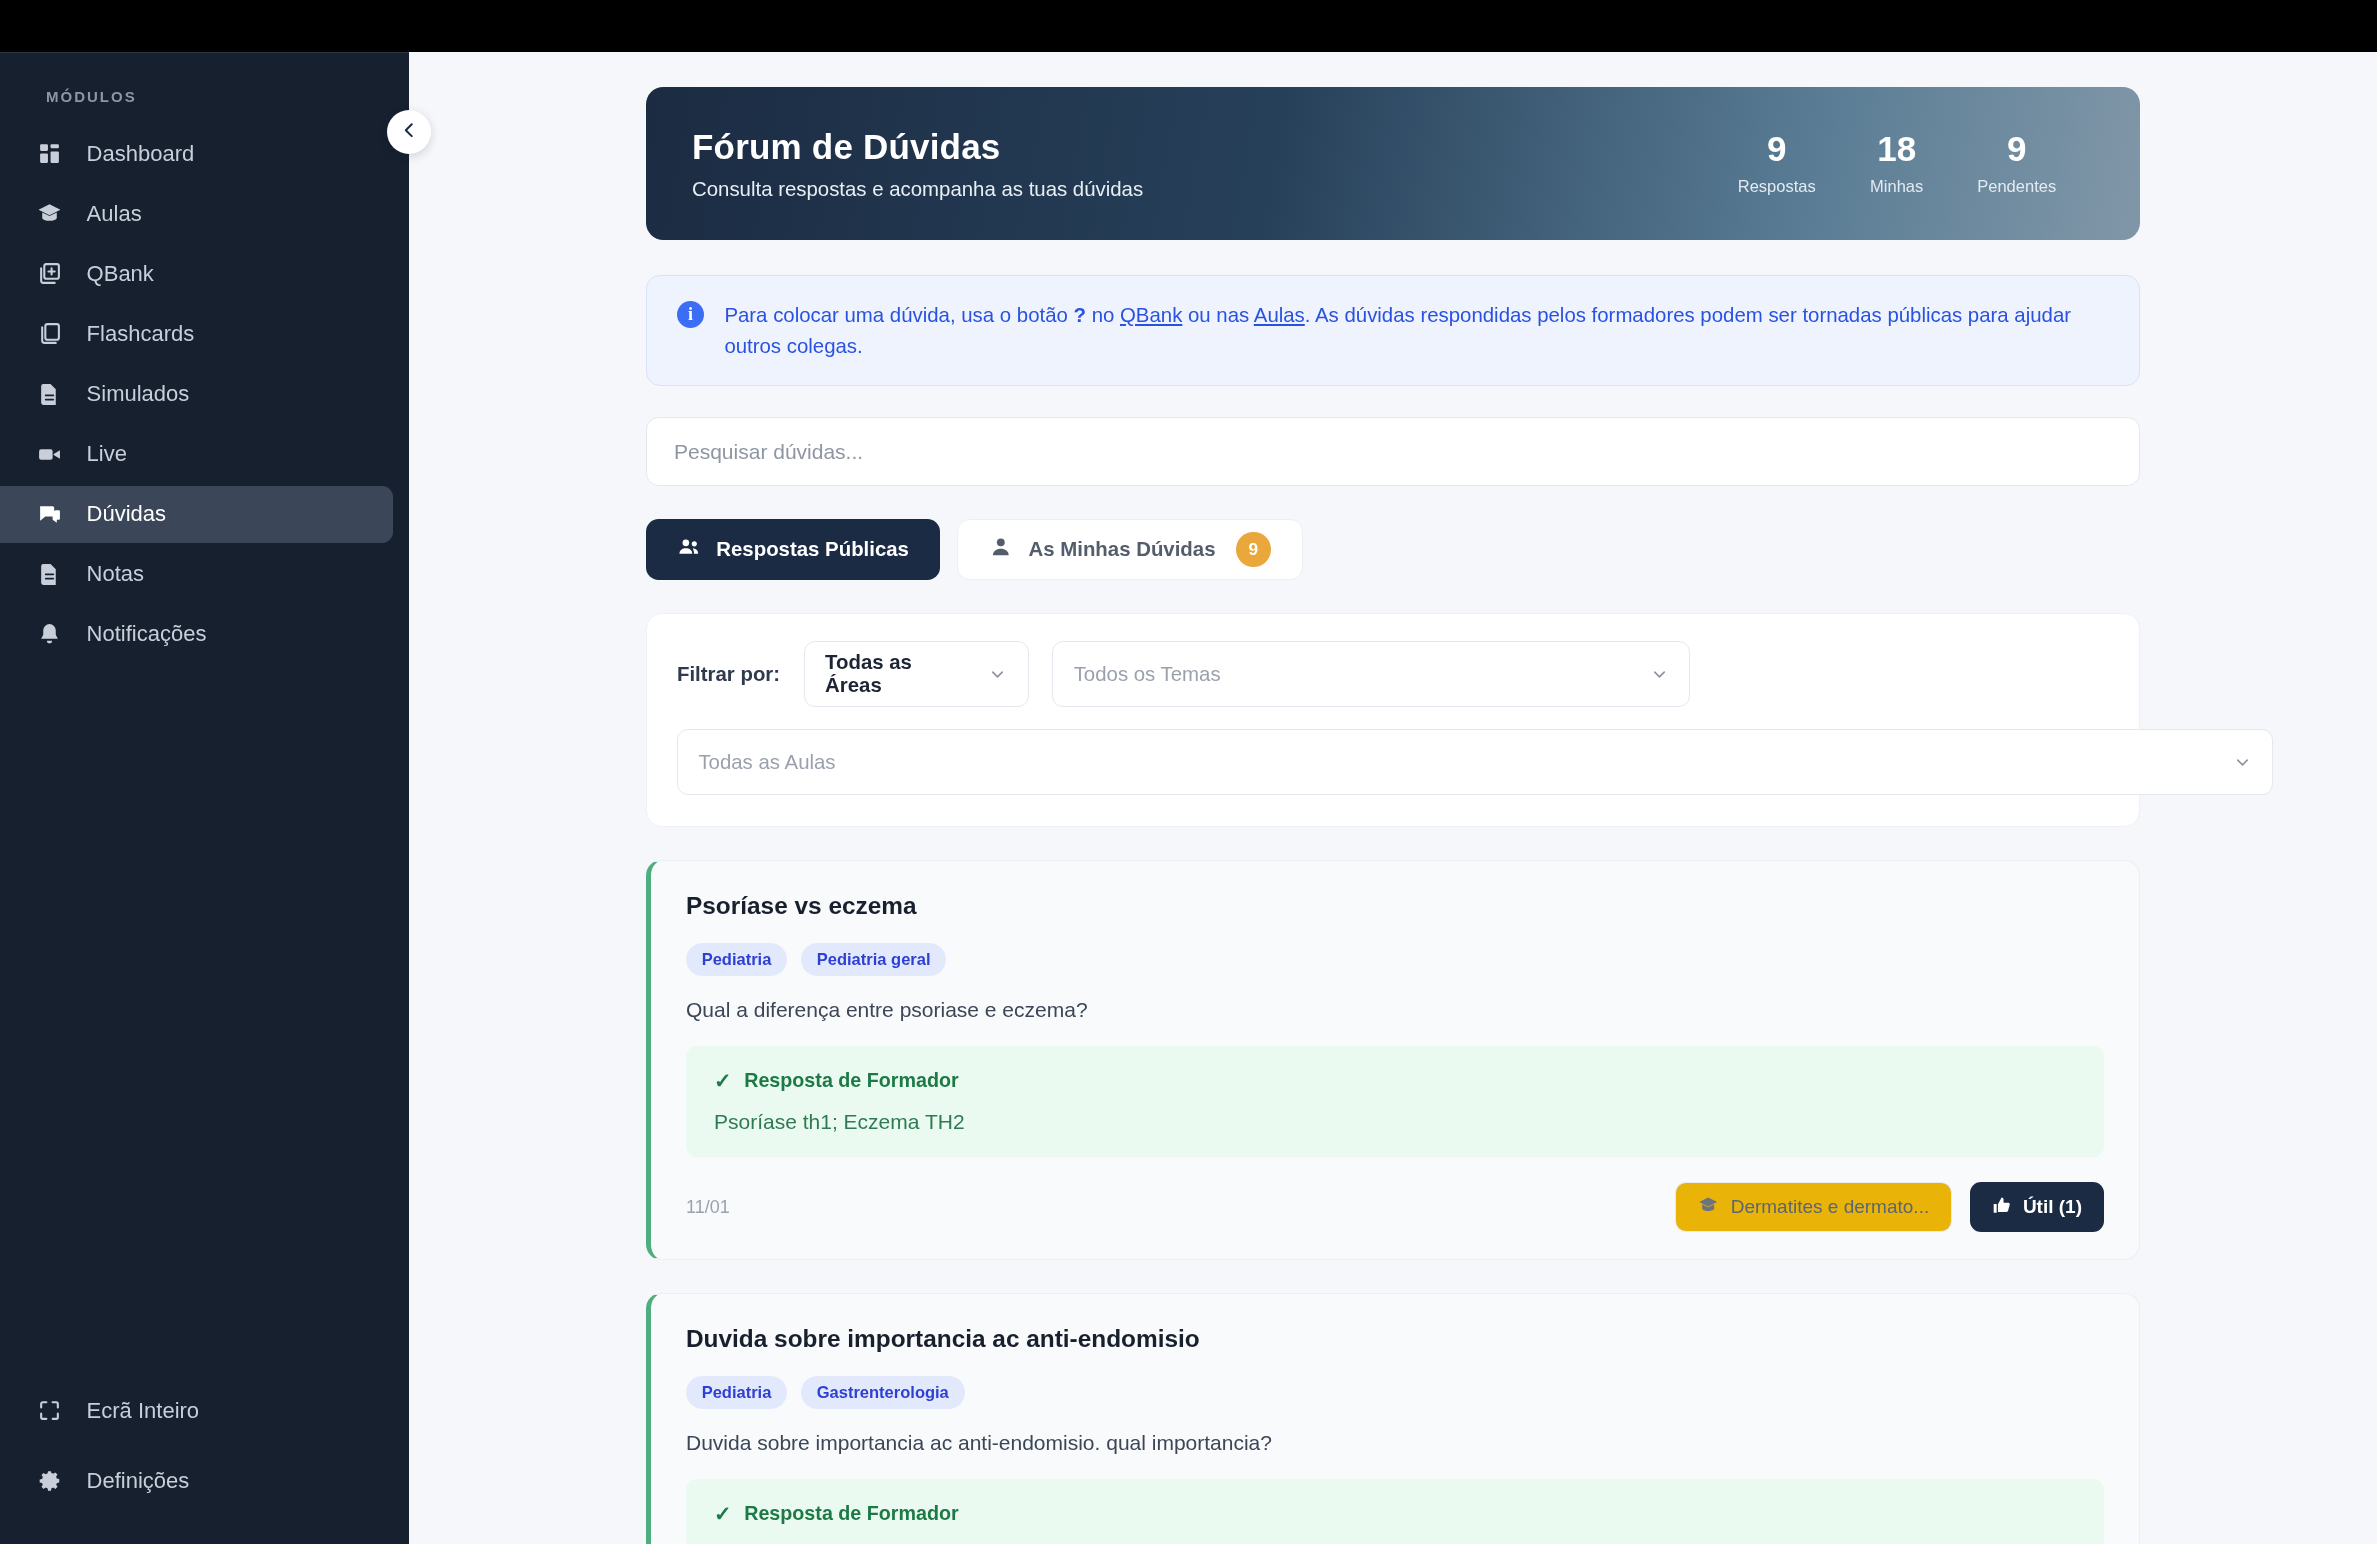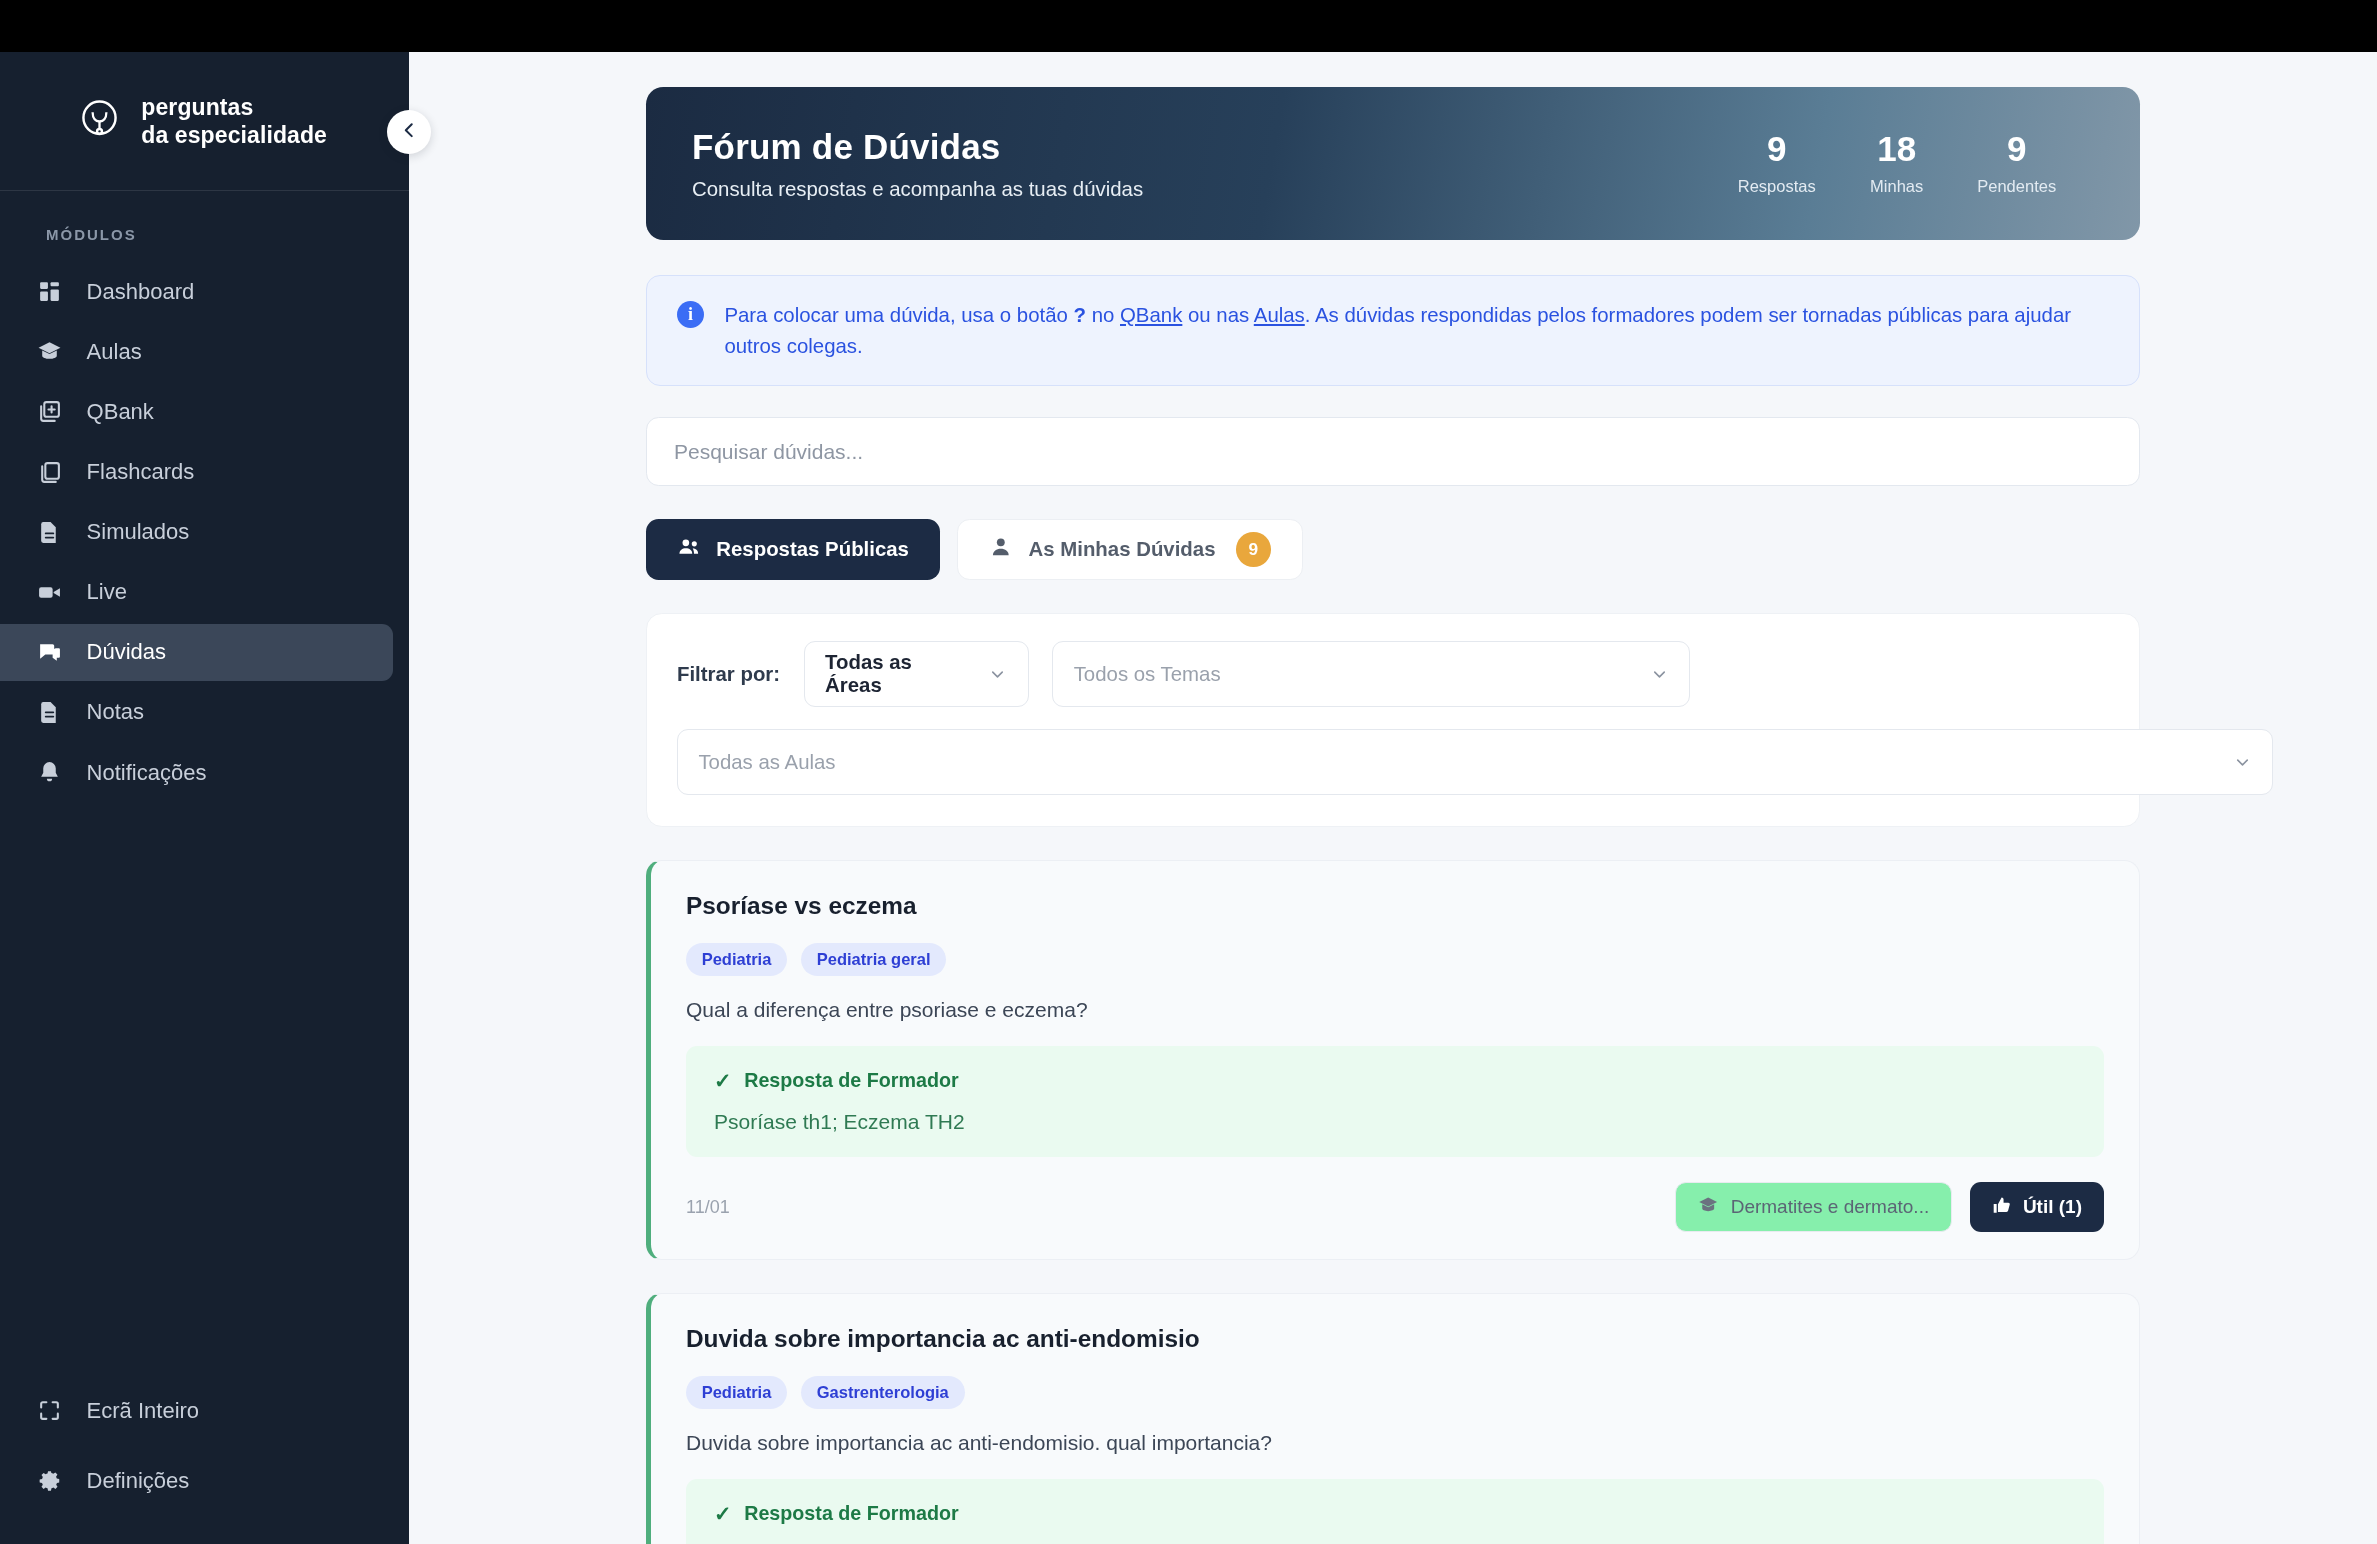--- a/index.html
+++ b/index.html
@@ -148,55 +148,41 @@
     margin-top:23.6px; background:#eafaf0; border-radius:11px; padding:23.6px 28px;
   }
   .answer-head { display:flex; align-items:center; gap:12.6px; font-size:19.7px; font-weight:700; color:#1d7a46; }
   .answer-head .tick { font-size:21px; line-height:1; }
   .answer-body { margin-top:17.3px; font-size:21px; color:#2f7a53; }
   .q-foot { margin-top:25px; display:flex; align-items:center; justify-content:space-between; }
   .q-date { font-size:18px; color:#9aa2ae; }
   .q-actions { display:flex; align-items:center; gap:17.3px; }
   .chip-aula {
     display:flex; align-items:center; gap:12.6px; height:50px; padding:0 22px;
-    background:#86efac; border:0.8px solid #e8ebf0; border-radius:11px;
+    background:#eab308; border:0.8px solid #e8ebf0; border-radius:11px;
     font-size:19px; color:#5b6575;
   }
   .chip-aula svg { width:20.4px; height:20.4px; color:#6b7280; }
   .btn-util {
     display:flex; align-items:center; gap:11px; height:50px; padding:0 22px;
     background:#1c2b44; color:#fff; border-radius:11px; font-size:19px; font-weight:600; cursor:pointer;
   }
   .btn-util svg { width:20.4px; height:20.4px; }
 </style>
 </head>
 <body>
 
 <div id="root">
 
   <div class="topbar"></div>
 
   <div class="app">
 
     <aside class="sidebar">
 
-      <div class="brand">
-        <span class="brand-logo">
-          <svg viewBox="0 0 64 64" fill="none" stroke="#ffffff" stroke-width="3.2">
-            <circle cx="32" cy="27" r="21"></circle>
-            <path d="M23 20c0 8 4 12 9 12s9-4 9-12" stroke-width="3"></path>
-            <path d="M32 32v10" stroke-width="3"></path>
-            <circle cx="32" cy="45" r="3.2"></circle>
-          </svg>
-        </span>
-        <span class="brand-text">
-          <span>perguntas</span><br>
-          <span>da especialidade</span>
-        </span>
-      </div>
 
       <div class="brand-divider"></div>
 
       <div class="sec-label">MÓDULOS</div>
 
       <nav class="nav" id="nav">
           <div class="nav-item">
             <span class="ico">
               <svg viewBox="0 0 24 24" fill="currentColor">
                 <rect x="3" y="3" width="7.5" height="6.5" rx="1"></rect>

